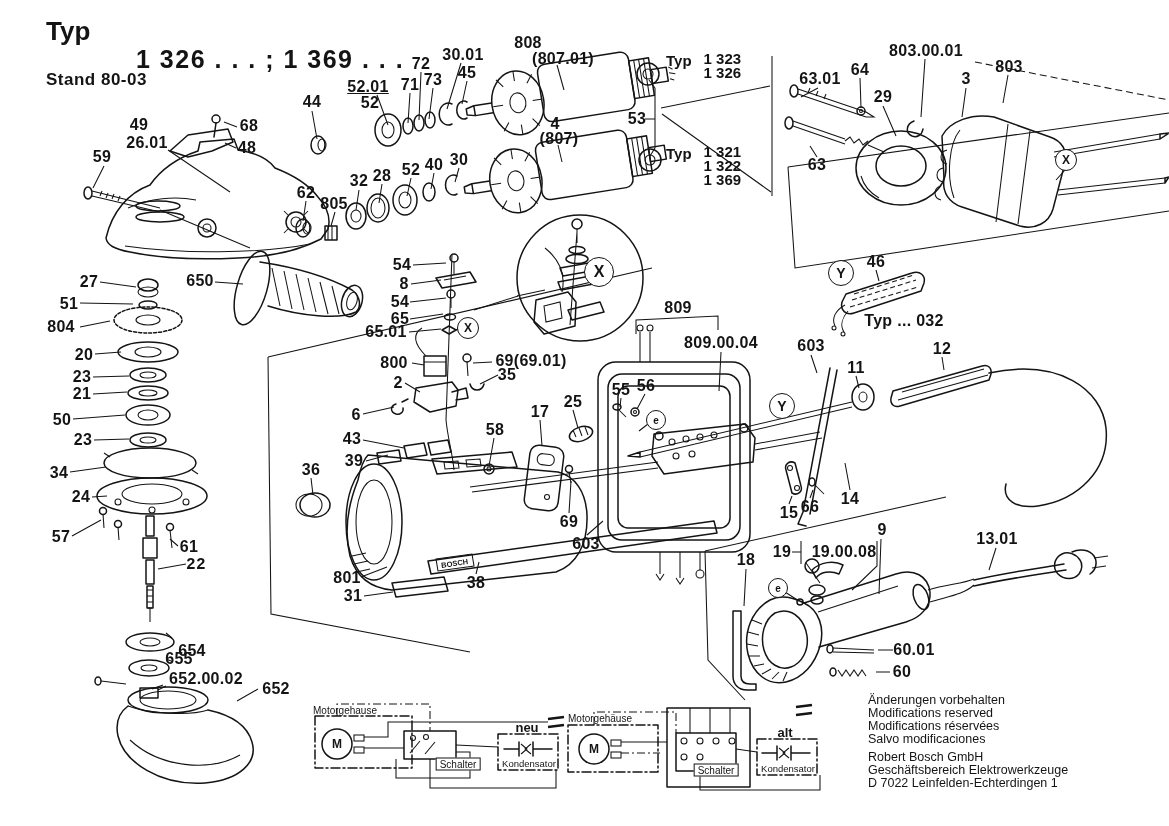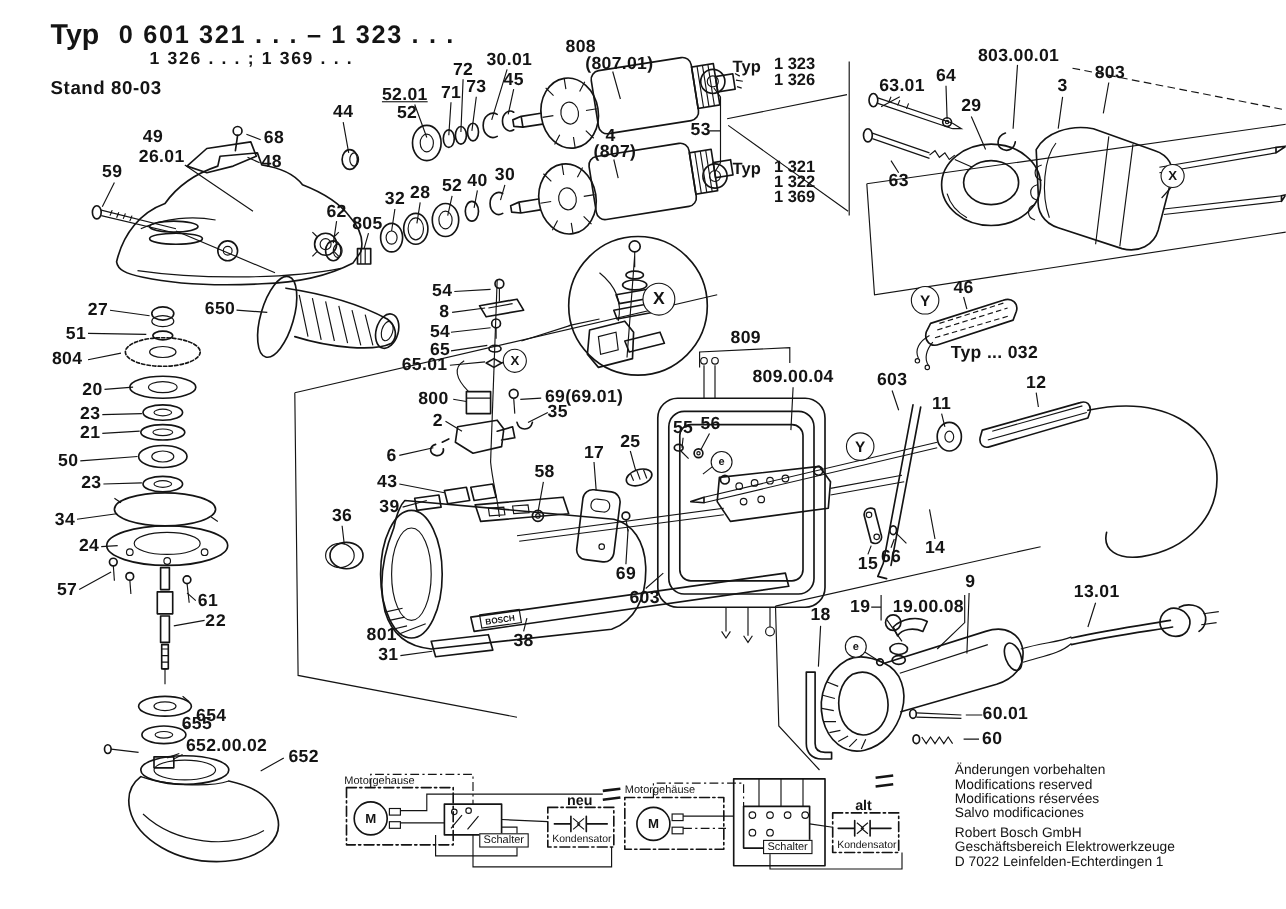--- a/index.html
+++ b/index.html
@@ -9,21 +9,21 @@
   .ln{fill:none;stroke:#141414;stroke-width:1.5;stroke-linecap:round;stroke-linejoin:round;}
   .thin{fill:none;stroke:#141414;stroke-width:1.05;}
   .thk{fill:none;stroke:#141414;stroke-width:2.4;}
   .abs{position:absolute;white-space:nowrap;}
   .callout{position:absolute;transform:translate(-50%,-50%);font-weight:bold;font-size:16px;
            letter-spacing:.3px;white-space:nowrap;color:#141414;}
   .circled{border:1.9px solid #141414;border-radius:50%;display:flex;align-items:center;
            justify-content:center;background:#fff;font-size:12px;letter-spacing:0;}
   .hdr-typ{left:46px;top:16px;font-size:26px;font-weight:bold;}
   .hdr-l1{left:108px;top:18px;font-size:23px;font-weight:bold;letter-spacing:1.5px;}
-  .hdr-l2{left:136px;top:45px;font-size:16px;font-weight:bold;letter-spacing:1.5px;}
+  .hdr-l2{left:136px;top:45px;font-size:25px;font-weight:bold;letter-spacing:1.5px;}
   .hdr-stand{left:46px;top:70px;font-size:17px;font-weight:bold;letter-spacing:.5px;}
   .typgrp{position:absolute;display:flex;gap:12px;font-size:15px;font-weight:bold;}
   .typgrp .col{display:flex;flex-direction:column;line-height:14px;}
   .wl{position:absolute;transform:translate(-50%,-50%);font-size:10px;white-space:nowrap;}
   .wl.bold{font-weight:bold;font-size:13px;}
   .wl.boxed{border:1.2px solid #141414;padding:0 3px;background:#fff;}
   .mletter{position:absolute;transform:translate(-50%,-50%);font-size:12px;font-weight:bold;}
   .footer{position:absolute;left:868px;top:694px;font-size:12.5px;line-height:13px;}
   .footer .gap{height:5px;}
 </style>
@@ -390,21 +390,20 @@
       <rect class="ln" x="757" y="739" width="60" height="36" stroke-dasharray="9 3 2 3"></rect>
       <path class="ln" d="M762,753 L777,753 M777,746 L777,760 M791,746 L791,760 M791,753 L810,753"></path>
       <path class="thin" d="M779,748 L785,753 L779,758 M789,748 L783,753 L789,758"></path>
       <path class="thin" d="M736,749 L757,752 M700,771 L700,790 L820,790 L820,775 M621,742 L667,742"></path>
       <path class="thk" d="M796,707 L812,705 M796,715 L812,713"></path>
       <path class="thin" stroke-dasharray="8 3 2 3" d="M621,753 L660,753 M594,725 V712 H676 V733"></path>
     </g>
   </svg>
 
   <div class="abs hdr-typ">Typ</div>
-  <div class="abs hdr-l1">0 601 321 . . . – 1 323 . . .</div>
   <div class="abs hdr-l2">1 326 . . . ;  1 369 . . .</div>
   <div class="abs hdr-stand">Stand 80-03</div>
 
   <div class="typgrp" style="left:666px;top:52px;">
     <span>Typ</span>
     <span class="col">
       <span>1 323</span>
       <span>1 326</span>
     </span>
   </div>

